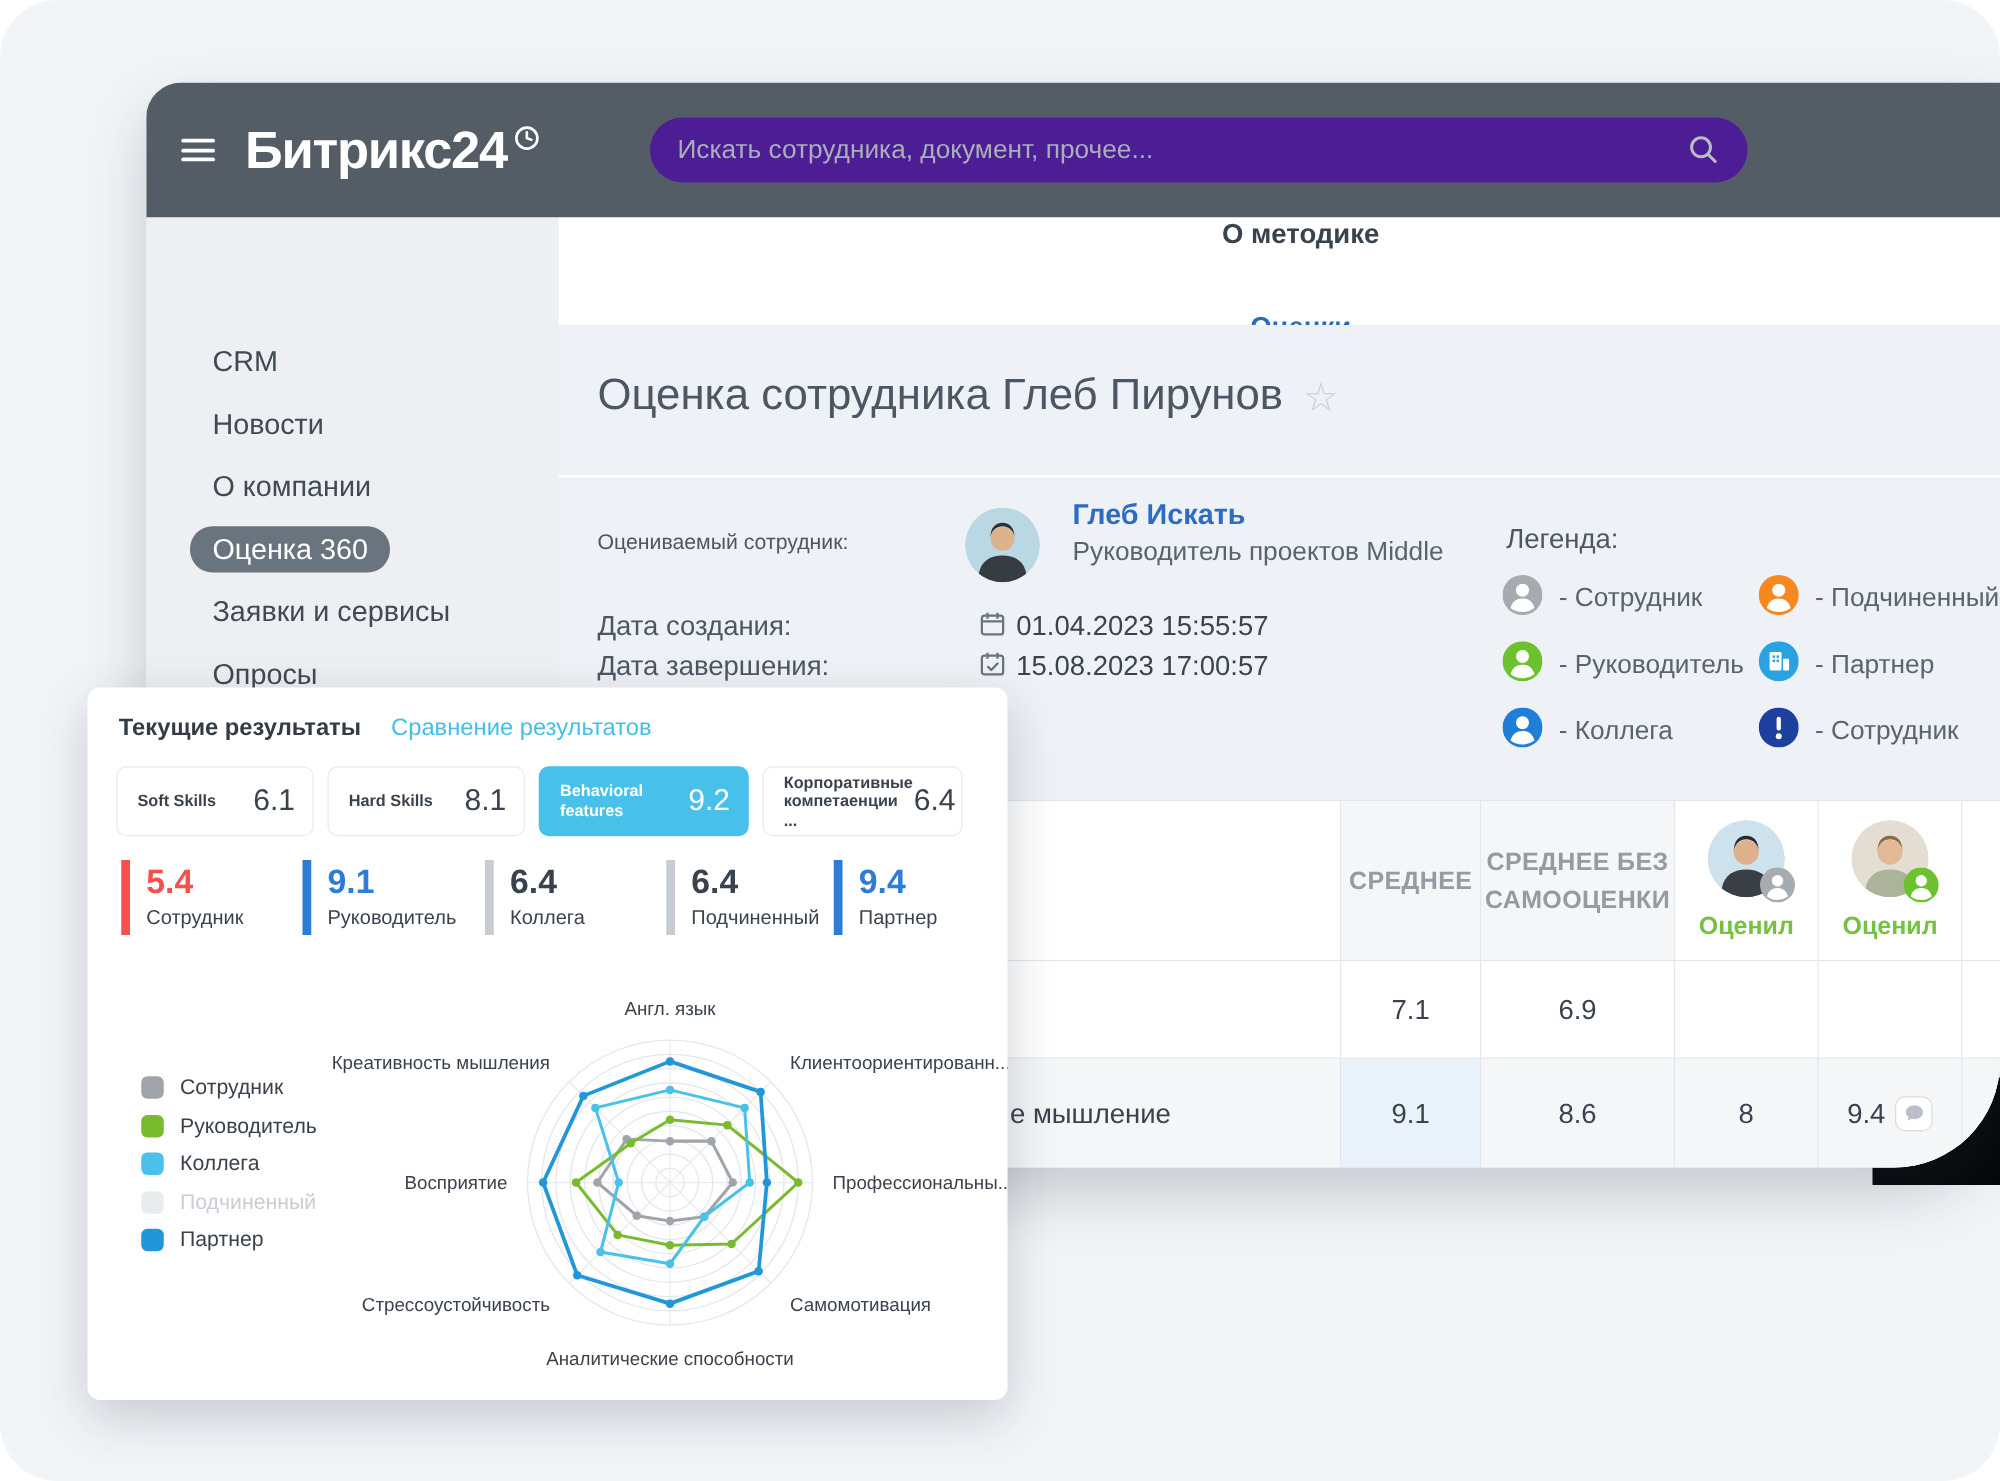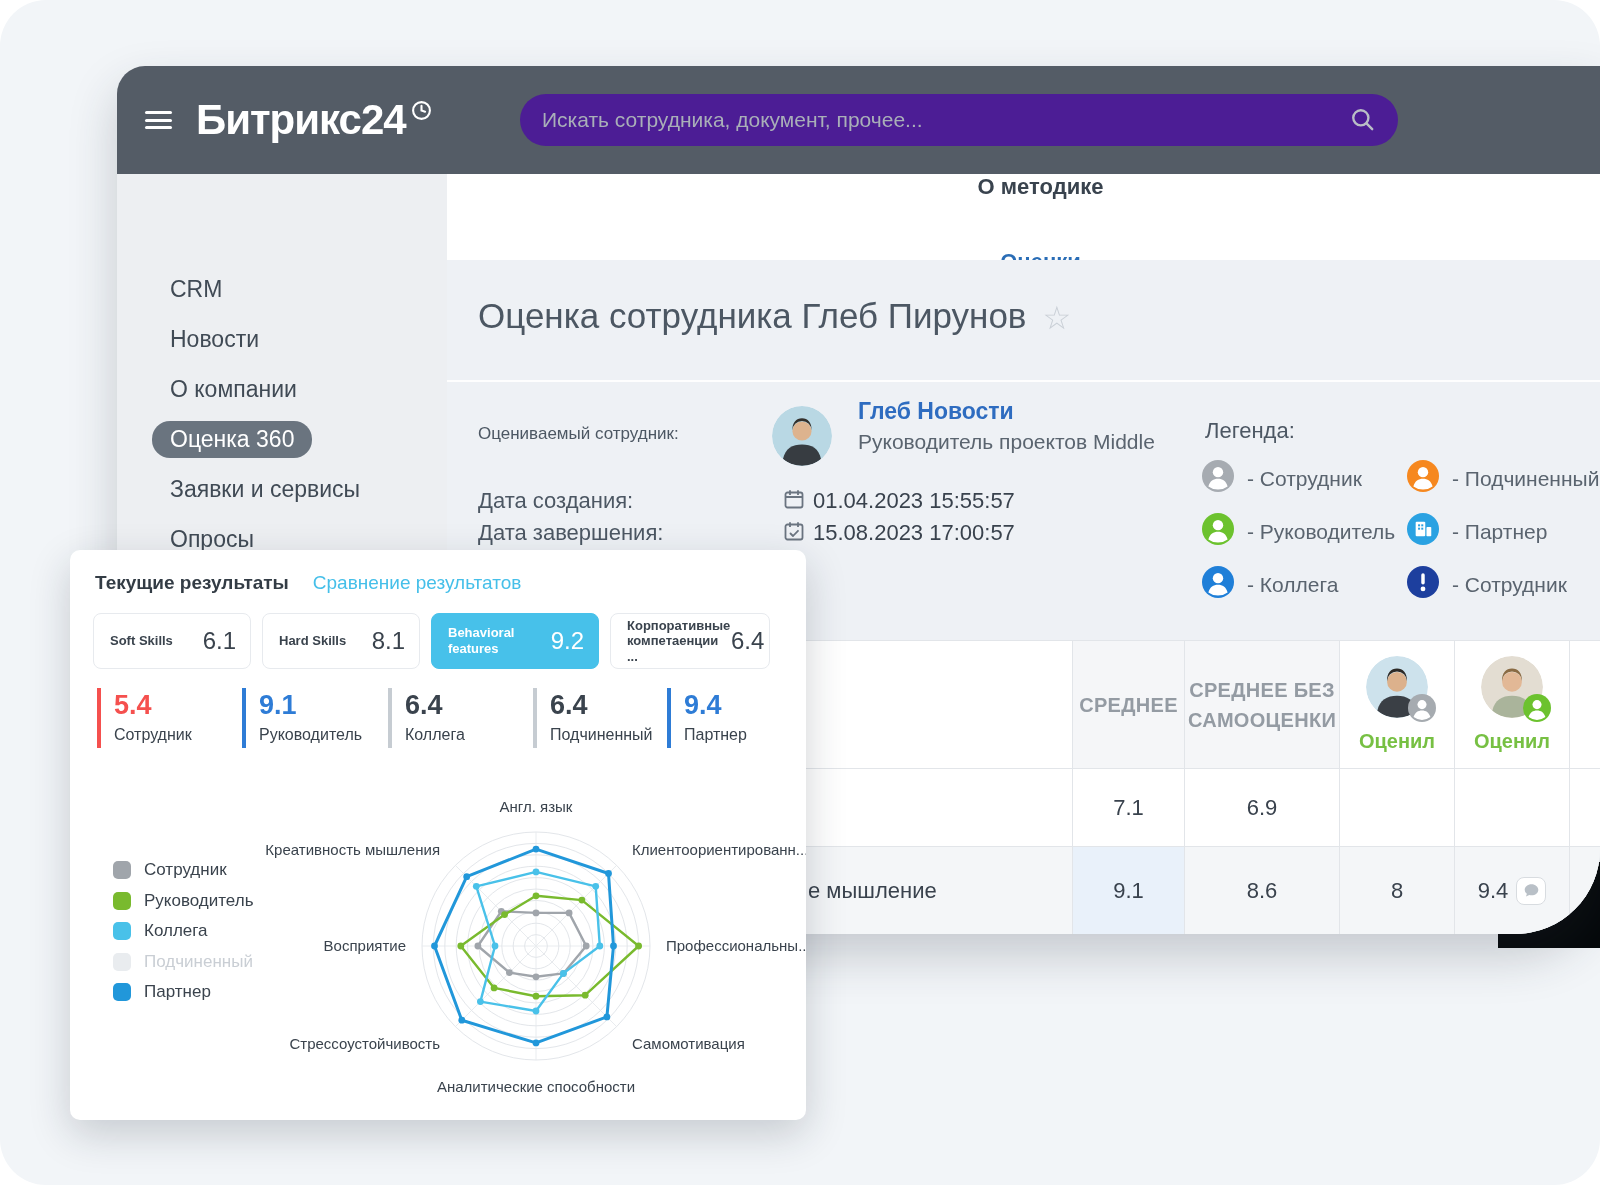--- a/index.html
+++ b/index.html
@@ -79,21 +79,21 @@
   .ov-tab { color:#45bfe9; cursor:pointer; }
   .ov-tab.active { color:#333c45; font-weight:bold; }
   #cards { position:absolute; left:23px; top:63px; display:flex; gap:11px; }
   .scard { height:56px; border:1px solid #e7eaee; border-radius:8px; background:#fff; display:flex; align-items:center;
            justify-content:space-between; padding:0 14px 0 16px; cursor:pointer; }
   .scard .lb { font-size:13px; font-weight:bold; color:#3a434d; line-height:1.2; max-width:96px; }
   .scard .vl { font-size:24px; font-weight:500; color:#3a434d; margin-left:8px; }
   .scard.active { background:#47c1ea; border-color:#47c1ea; }
   .scard.active .lb, .scard.active .vl { color:#fff; }
   #inds { position:absolute; left:27px; top:138px; display:flex; }
-  .ind { border-left:4px solid #0369a1; padding:2px 0 4px 13px; }
+  .ind { border-left:7px solid #0369a1; padding:2px 0 4px 13px; }
   .ind .num { font-size:27px; font-weight:bold; line-height:1.15; }
   .ind .lbl { font-size:16px; color:#3a434d; margin-top:5px; }
   #radar-legend { position:absolute; left:43px; top:305px; }
   .rl-item { display:flex; align-items:center; gap:13px; height:30.5px; cursor:pointer; }
   .rl-item .sw { width:18px; height:18px; border-radius:5px; }
   .rl-item .tx { font-size:17px; color:#3a434d; }
   .rl-item.off .tx { color:#c9ced4; }
   #radar-wrap { position:absolute; left:0; top:0; width:736px; height:570px; pointer-events:none; }
 </style>
 </head>
@@ -150,21 +150,21 @@
         </div>
         <div class="title-divider"></div>
 
         <div class="emp-label">Оцениваемый сотрудник:</div>
         <div id="emp-avatar" class="avatar"><svg width="100%" height="100%" viewBox="0 0 60 60">
               <circle cx="30" cy="30" r="30" fill="#b9d8e4"></circle>
               <circle cx="30" cy="25" r="9.6" fill="#ddb38e"></circle>
               <path d="M20.4 24.5 a9.6 9.6 0 0 1 19.2 0 c0.3-8-3.8-12.3-9.6-12.3 s-9.9 4.3-9.6 12.3 z" fill="#33302c"></path>
               <path d="M11 53 c2-10.5 9.5-14.6 19-14.6 s17 4.1 19 14.6 a30 30 0 0 1 -38 0 z" fill="#373c41"></path>
             </svg></div>
-        <div class="emp-name">Глеб Новости</div>
+        <div class="emp-name">Глеб Искать</div>
         <div class="emp-role">Руководитель проектов Middle</div>
 
         <div class="date-label" style="top:228px">Дата создания:</div>
         <svg class="date-icon" style="top:228px" width="22" height="22" viewBox="0 0 22 22">
           <rect x="2.5" y="4.5" width="17" height="15" rx="2" fill="none" stroke="#6a7480" stroke-width="1.8"></rect>
           <path d="M7 2.2 V7 M15 2.2 V7 M2.5 9 H19.5" stroke="#6a7480" stroke-width="1.8" fill="none"></path>
         </svg>
         <div class="date-val" style="top:228px">01.04.2023 15:55:57</div>
 
         <div class="date-label" style="top:260px">Дата завершения:</div>

